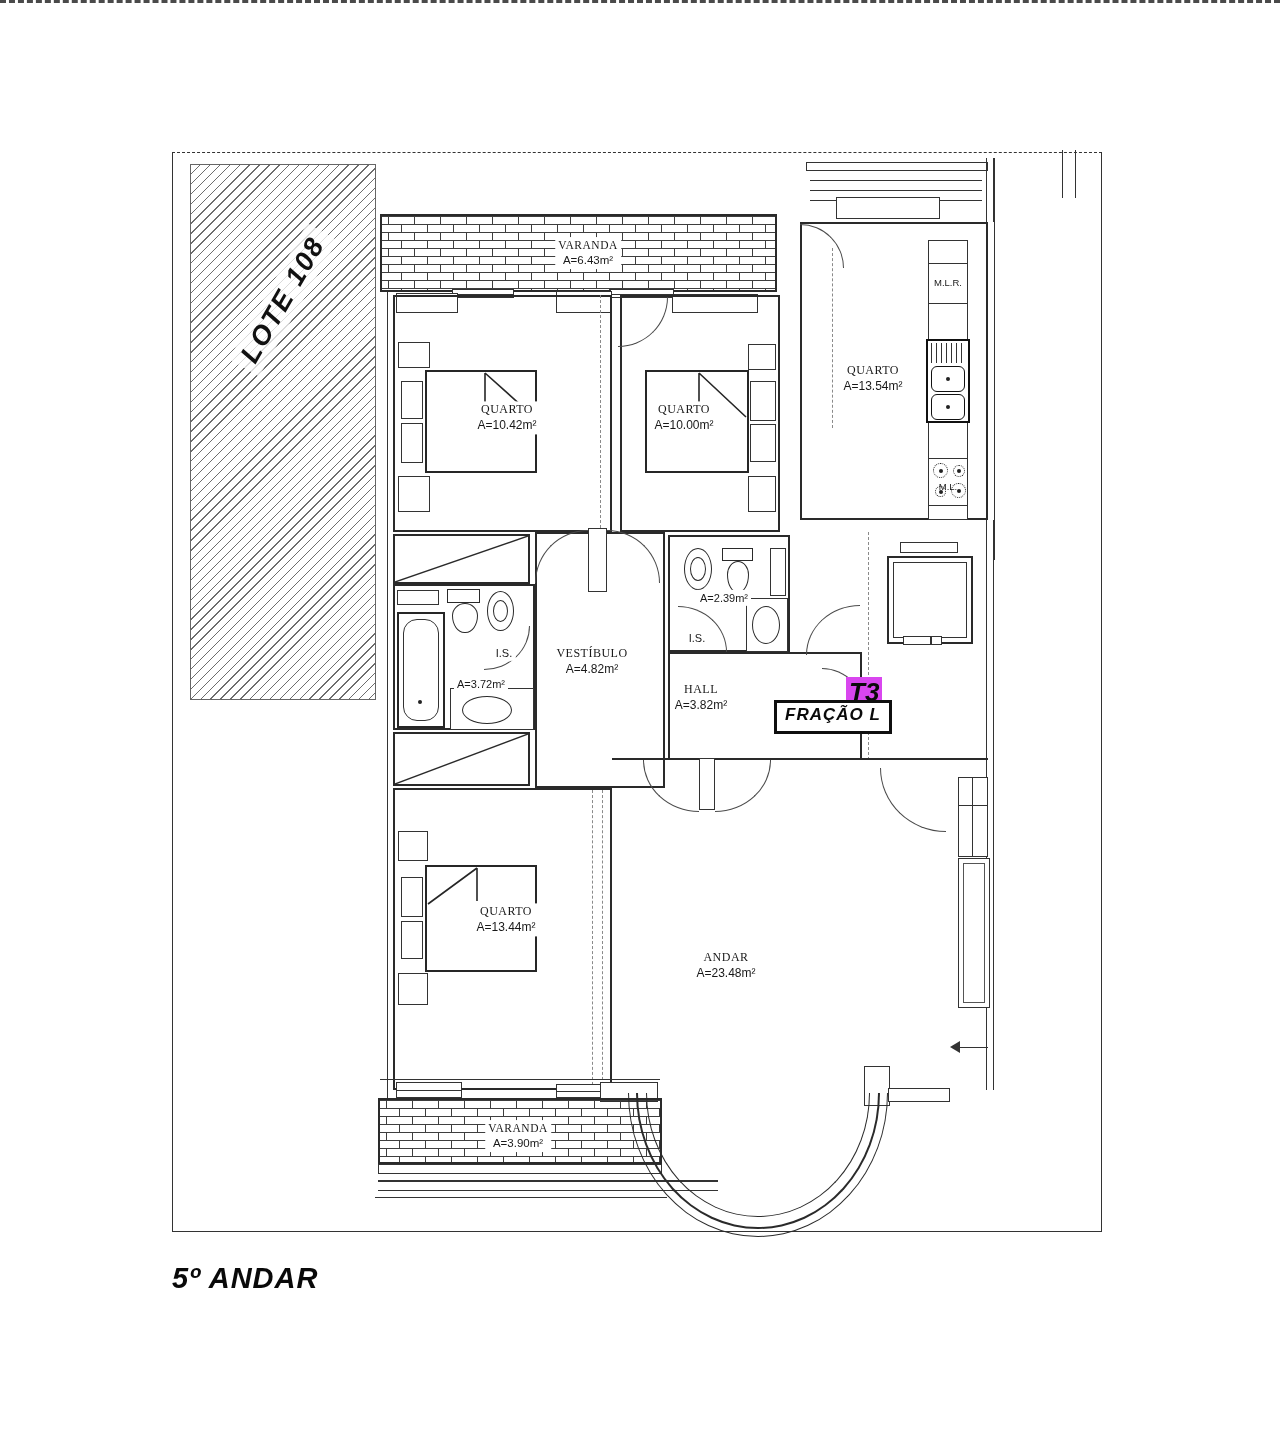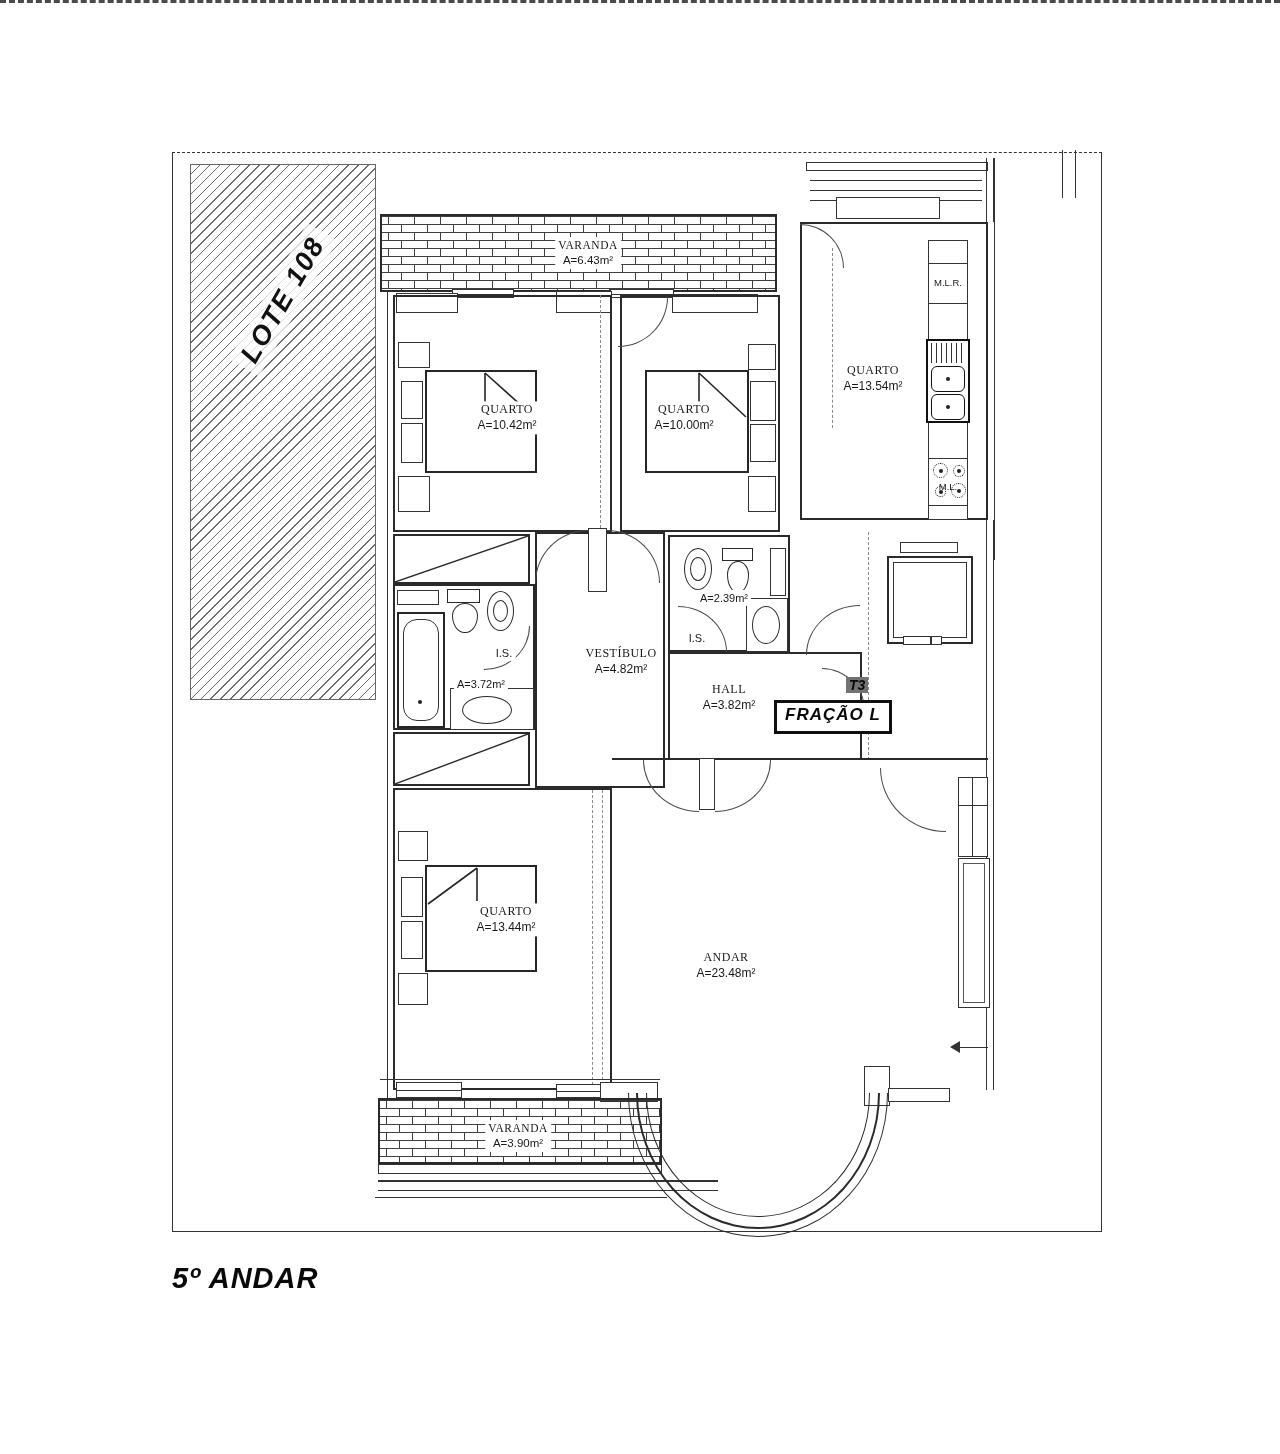--- a/index.html
+++ b/index.html
@@ -40,21 +40,21 @@
   .toilet-bowl{position:absolute;border:1.5px solid #2a2a2a;border-radius:50% 50% 48% 48%/42% 42% 58% 58%;box-sizing:border-box;}
   .burner{position:absolute;border:1px dotted #222;border-radius:50%;box-sizing:border-box;}
   .burner::after{content:"";position:absolute;left:50%;top:50%;width:4px;height:4px;margin:-2px 0 0 -2px;border-radius:50%;background:#222;}
   .window{position:absolute;background:#fff;border:1px solid #333;box-sizing:border-box;}
   .window .mid{position:absolute;left:0;right:0;top:50%;border-top:1px solid #333;}
   .sink-sq{position:absolute;border:1.5px solid #111;border-radius:6px;box-sizing:border-box;}
   .drain-hatch{position:absolute;background:repeating-linear-gradient(90deg,#333 0 1px, transparent 1px 5px);}
   .arrow-l{position:absolute;width:0;height:0;border-top:6px solid transparent;border-bottom:6px solid transparent;border-right:10px solid #333;}
   
   .floor-title{position:absolute;font-size:29px;font-weight:bold;font-style:italic;letter-spacing:1px;color:#090909;}
-  .t3{position:absolute;font-size:14px;font-weight:bold;font-style:italic;background:#737373;padding:0 3px;color:#0a0a0a;}
+  .t3{position:absolute;font-size:26px;font-weight:bold;font-style:italic;background:#d946ef;padding:0 3px;color:#0a0a0a;}
   .fracao{position:absolute;border:3px solid #0f0f0f;background:#fff;font-size:17px;font-weight:bold;
           font-style:italic;text-align:center;line-height:24px;color:#0a0a0a;letter-spacing:1px;}
   svg{display:block;}
 </style>
 </head>
 <body>
 
 <div class="canvas">
 
   <div class="abs" style="left:0;top:9;width:1280px;border-top:3px dashed #4a4a4a;"></div>
@@ -184,39 +184,39 @@
   <div class="box" style="left:450px;top:688px;width:84px;height:42px;"></div>
   <div class="oval" style="left:462px;top:696px;width:50px;height:28px;"></div>
   <div class="arc arc-br" style="left:484px;top:626px;width:46px;height:44px;"></div>
   <div class="rlabel" style="left:504px;top:653px;font-size:11px;">I.S.</div>
   <div class="rlabel" style="left:481px;top:684px;font-size:11px;">A=3.72m²</div>
 
   <div class="wall" style="left:535px;top:532px;width:130px;height:256px;"></div>
   <div class="arc arc-tl" style="left:535px;top:530px;width:53px;height:53px;"></div>
   <div class="arc arc-tr" style="left:607px;top:530px;width:53px;height:53px;"></div>
   <div class="box" style="left:588px;top:528px;width:19px;height:64px;"></div>
-  <div class="rlabel" style="left:592px;top:662px;margin-left:29px;">
+  <div class="rlabel" style="left:592px;top:662px;">
     <div class="nm">VESTÍBULO</div>
     <div>A=4.82m²</div>
   </div>
 
   <div class="wall" style="left:668px;top:535px;width:122px;height:117px;"></div>
   <div class="oval" style="left:684px;top:548px;width:28px;height:42px;"></div>
   <div class="oval" style="left:690px;top:557px;width:16px;height:24px;border-width:1px;"></div>
   <div class="toilet-tank" style="left:722px;top:548px;width:31px;height:13px;"></div>
   <div class="toilet-bowl" style="left:727px;top:561px;width:22px;height:32px;"></div>
   <div class="box" style="left:770px;top:548px;width:16px;height:48px;"></div>
   <div class="box" style="left:746px;top:598px;width:42px;height:54px;"></div>
   <div class="oval" style="left:752px;top:606px;width:28px;height:38px;"></div>
   <div class="arc arc-tr" style="left:678px;top:606px;width:49px;height:46px;"></div>
   <div class="rlabel" style="left:724px;top:598px;font-size:11px;">A=2.39m²</div>
   <div class="rlabel" style="left:697px;top:638px;font-size:11px;">I.S.</div>
 
   <div class="wall" style="left:668px;top:652px;width:194px;height:108px;"></div>
-  <div class="rlabel" style="left:729px;top:698px;">
+  <div class="rlabel" style="left:701px;top:698px;">
     <div class="nm">HALL</div>
     <div>A=3.82m²</div>
   </div>
   <div class="arc arc-tl" style="left:806px;top:605px;width:54px;height:50px;"></div>
   <div class="arc arc-tr" style="left:822px;top:668px;width:44px;height:46px;"></div>
 
   <div class="t3" style="left:846px;top:677px;">T3</div>
   <div class="fracao" style="left:774px;top:700px;width:112px;height:28px;">FRAÇÃO L</div>
 
   <div class="box" style="left:900px;top:542px;width:58px;height:11px;"></div>

